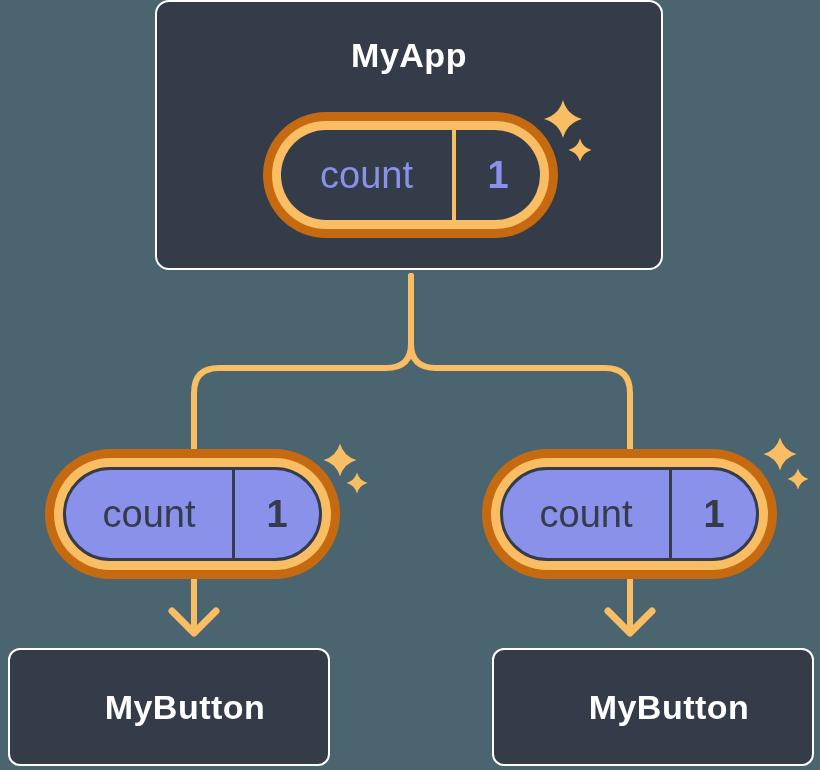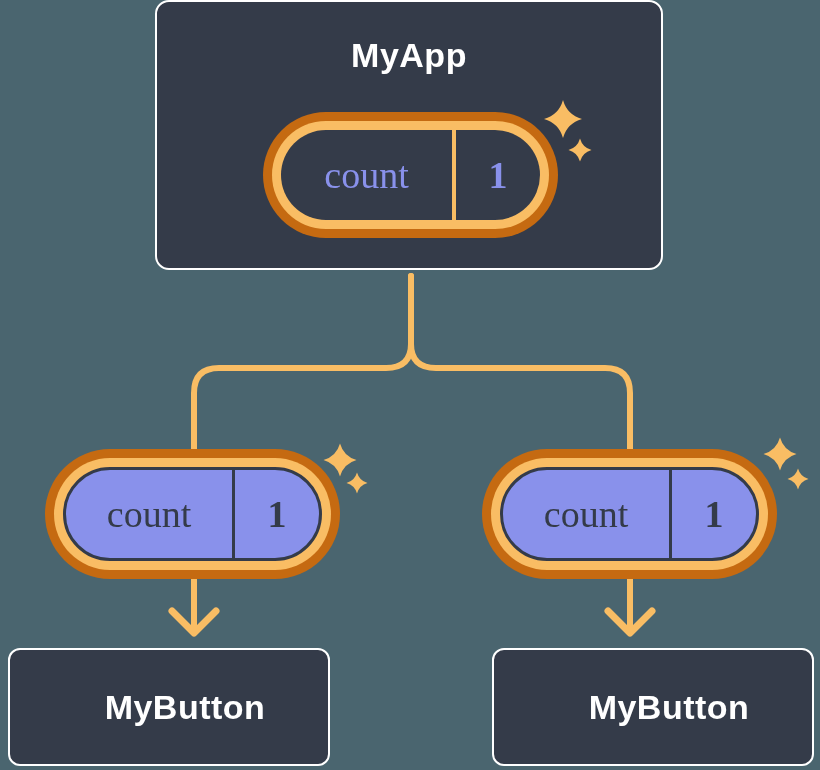--- a/index.html
+++ b/index.html
@@ -51,21 +51,20 @@
     padding: 9px;
     box-sizing: border-box;
   }
   .pill-core {
     width: 100%; height: 100%;
     border-radius: 999px;
     display: flex;
     align-items: stretch;
     overflow: hidden;
     box-sizing: border-box;
-    font-family: Liberation Serif, serif;
   }
   .pill-label {
     flex: 1;
     display: flex; align-items: center; justify-content: center;
     font-size: 38px;
   }
   .pill-value {
     width: 84px;
     display: flex; align-items: center; justify-content: center;
     font-size: 38px;

